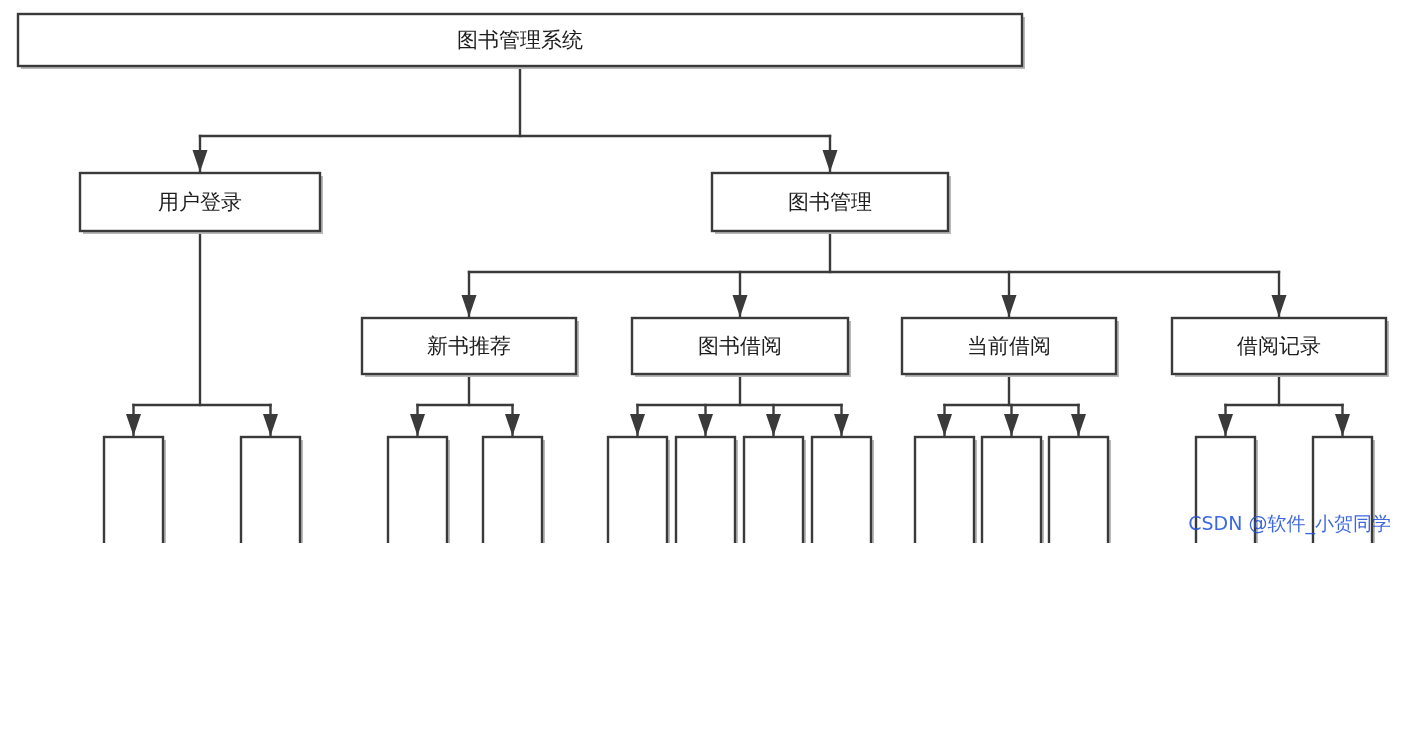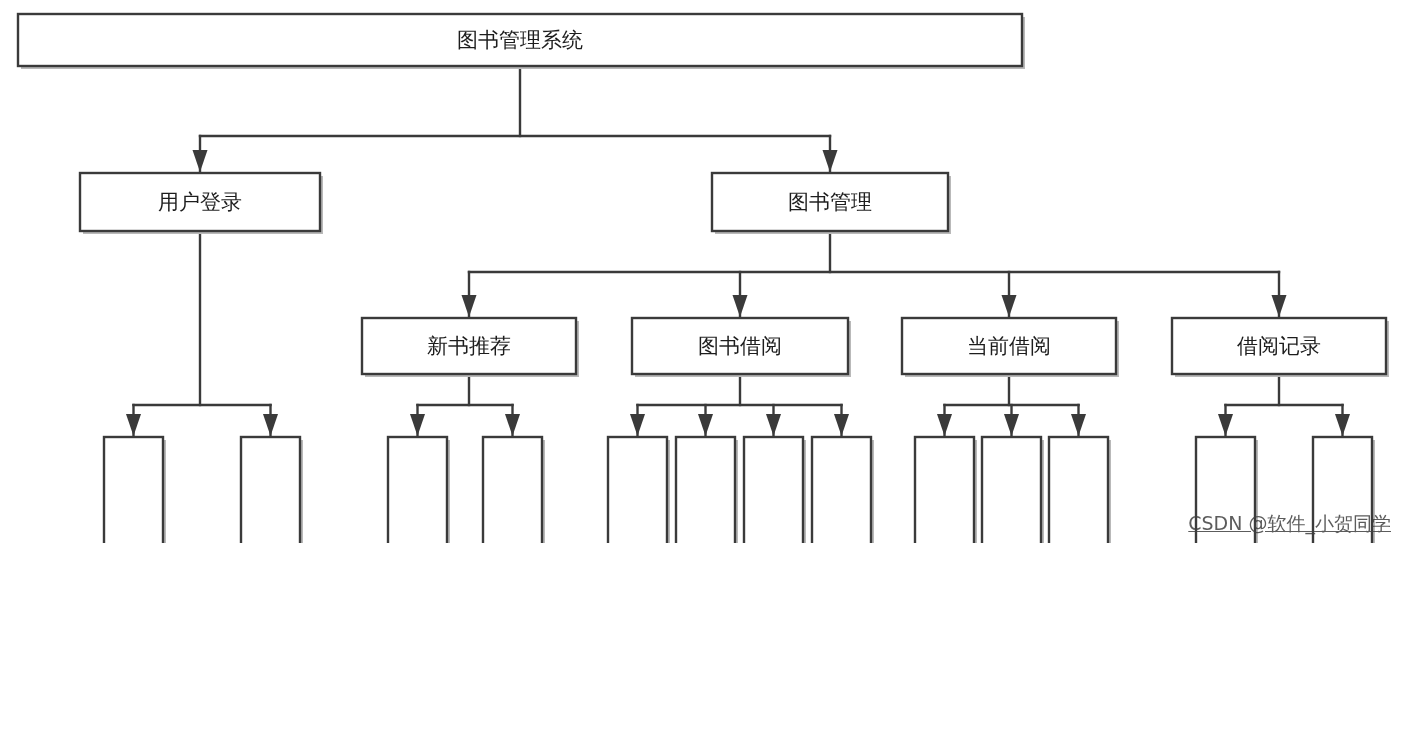--- a/index.html
+++ b/index.html
@@ -66,24 +66,23 @@
     letter-spacing: 0px;
     pointer-events: none;
     white-space: pre;
   }
   .watermark {
     position: absolute;
     right: 14px;
     bottom: 6px;
     font-family: "DejaVu Sans", "Liberation Sans", sans-serif;
     font-size: 19px;
-    color: #404040;
+    color: #1d4ed8;
     opacity: 0.85;
     white-space: pre;
-    text-decoration: underline;
   }
 </style>
 </head>
 <body>
 
 <div id="stage">
 
   <svg id="diagram-svg" viewBox="0 0 1405 747">
     <g id="edges-layer">
         <line x1="520" y1="66" x2="520" y2="136" class="link-line"></line>

